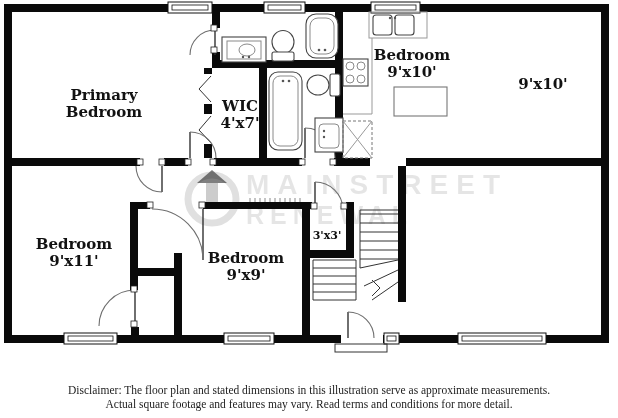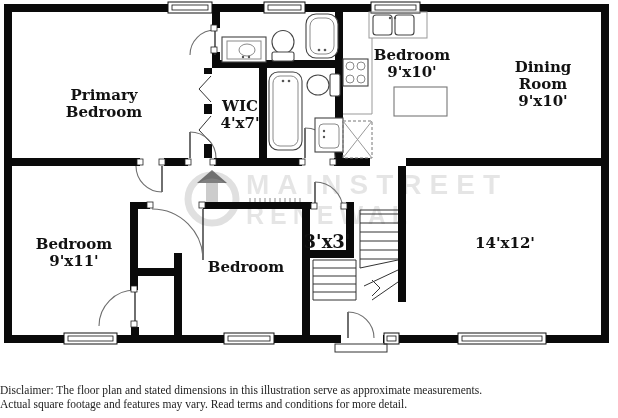--- a/index.html
+++ b/index.html
@@ -15,24 +15,24 @@
   .counter{stroke:#999;fill:none;stroke-width:1;}
   .arc{stroke:#6f6f6f;fill:none;stroke-width:1.1;}
   .leaf{stroke:#333;fill:none;stroke-width:1.4;}
   .jamb{fill:#fff;stroke:#222;stroke-width:0.8;}
   .dash{stroke:#777;fill:none;stroke-width:1;stroke-dasharray:3 2;}
   .xline{stroke:#999;fill:none;stroke-width:1;}
   .dot{fill:#555;}
   .room-label{position:absolute;transform:translate(-50%,-50%);text-align:center;
      font-weight:bold;color:#121212;font-size:15px;line-height:1.12;}
   .room-label .dims{display:block;text-align:center;}
-  .small-label{font-size:18px;margin-top:6px;}
+  .small-label{font-size:11px;}
   .wm-text{font-family:"Liberation Sans",sans-serif;font-weight:bold;
      fill:rgba(0,0,0,0.10);}
-  .disclaimer{position:absolute;left:0;top:383px;width:618px;text-align:left;
+  .disclaimer{position:absolute;left:0;top:383px;width:618px;text-align:center;
      font-family:"Liberation Serif","DejaVu Serif",serif;font-size:11.5px;
      color:#1c1c1c;line-height:1.22;}
 </style>
 </head>
 <body>
 
 <div class="stage">
 
 <svg class="plan-svg" width="618" height="418" viewBox="0 0 618 418">
 
@@ -272,39 +272,38 @@
   <span>WIC</span>
   <span class="dims">4'x7'</span>
 </div>
 
 <div class="room-label" style="left:412px;top:64px;width:84px">
   <span>Bedroom</span>
   <span class="dims">9'x10'</span>
 </div>
 
 <div class="room-label" style="left:543px;top:84px;width:64px">
-  <span>Dining Room</span>
   <span class="dims">9'x10'</span>
 </div>
 
 <div class="room-label" style="left:74px;top:253px;width:84px">
   <span>Bedroom</span>
   <span class="dims">9'x11'</span>
 </div>
 
 <div class="room-label" style="left:246px;top:267px;width:84px">
   <span>Bedroom</span>
+  <span class="dims">9'x9'</span>
 </div>
 
 <div class="room-label small-label" style="left:327px;top:236px;width:50px">
   <span class="dims">3'x3'</span>
 </div>
 
 <div class="room-label" style="left:505px;top:243px;width:64px">
-  <span class="dims">14'x12'</span>
 </div>
 
 <div class="disclaimer">
   <div>Disclaimer: The floor plan and stated dimensions in this illustration serve as approximate measurements.</div>
   <div>Actual square footage and features may vary. Read terms and conditions for more detail.</div>
 </div>
 
 </div>
 
 </body></html>

